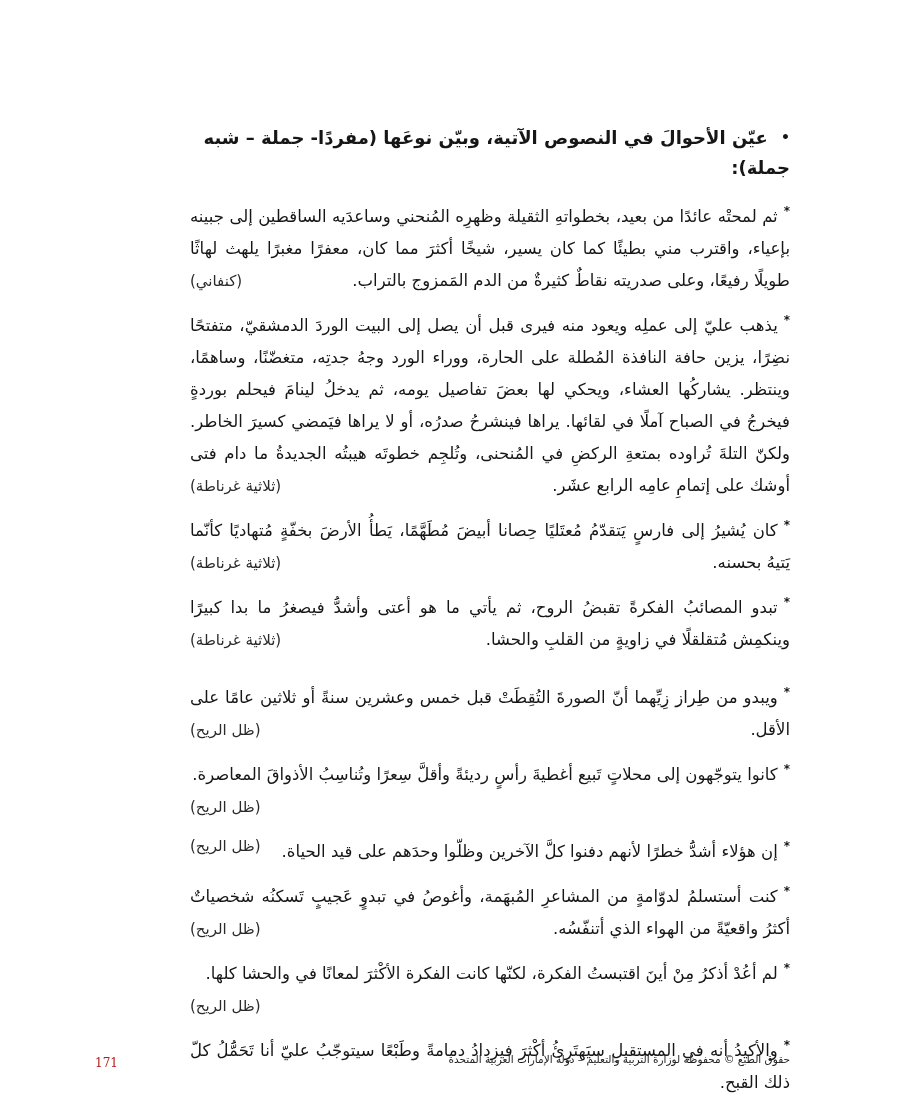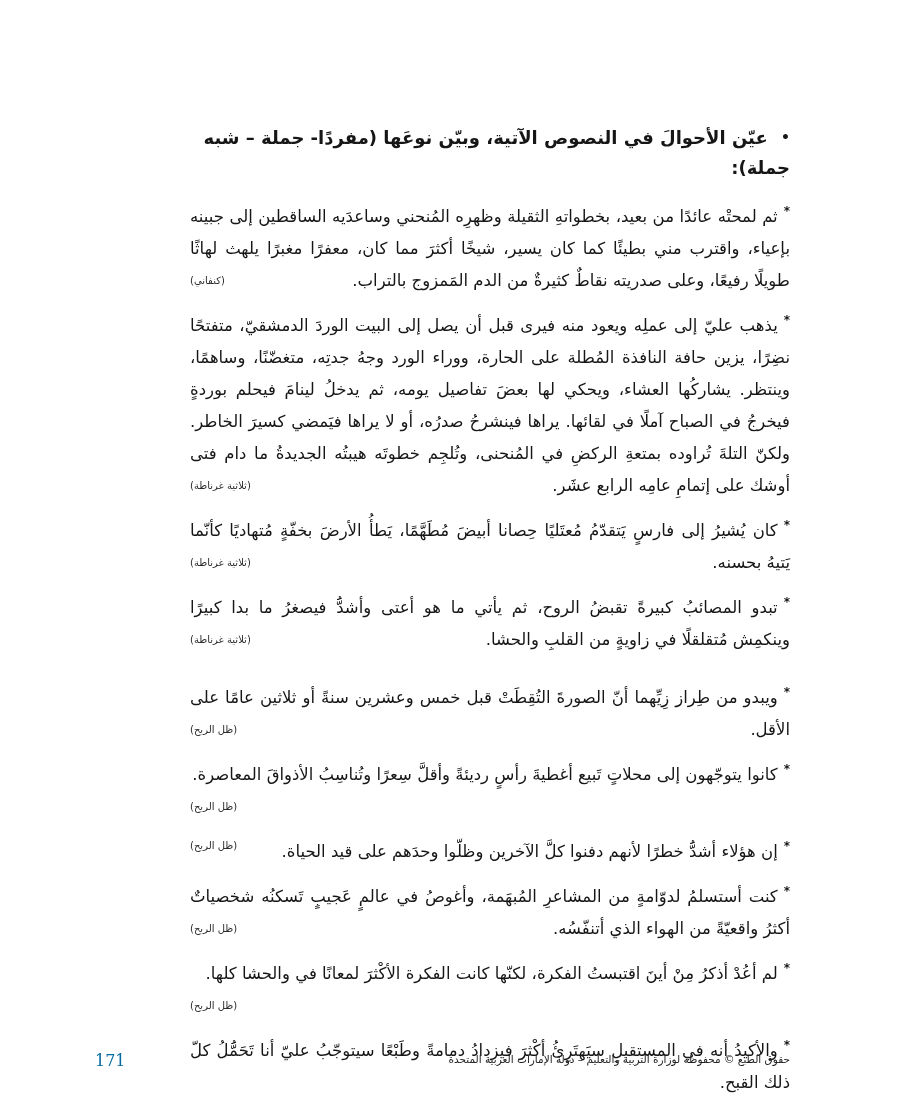--- a/index.html
+++ b/index.html
@@ -45,33 +45,33 @@
   }
   .item::after { content: ""; display: block; clear: both; }
   .star {
     font-size: 12px;
     vertical-align: 7px;
     margin-left: 6px;
     font-weight: bold;
   }
   .cite {
     float: left;
-    font-size: 10px;
+    font-size: 15px;
     color: #2a2a2a;
     line-height: 32px;
     margin-right: 14px;
     white-space: nowrap;
   }
   .page-number {
     position: absolute;
     left: 95px;
     bottom: 40px;
     font-family: "DejaVu Serif", serif;
-    font-size: 16px;
-    color: #0369a1;
+    font-size: 12px;
+    color: #b91c1c;
   }
   .copyright {
     position: absolute;
     right: 108px;
     bottom: 45px;
     direction: rtl;
     font-size: 10.5px;
     color: #222;
   }
 </style>
@@ -83,30 +83,30 @@
 
     <section class="section">
       <h2 class="heading">
         <span class="bullet">•</span>
         <span>عيّن الأحوالَ في النصوص الآتية، وبيّن نوعَها (مفردًا- جملة – شبه جملة):</span>
       </h2>
       <div class="items">
           <p class="item"><span class="star">*</span><span class="txt">ثم لمحتْه عائدًا من بعيد، بخطواتهِ الثقيلة وظهرِه المُنحني وساعدَيه الساقطين إلى جبينه بإعياء، واقترب مني بطيئًا كما كان يسير، شيخًا أكثرَ مما كان، معفرًا مغبرًا يلهث لهاثًا طويلًا رفيعًا، وعلى صدريته نقاطٌ كثيرةٌ من الدم المَمزوج بالتراب.</span><span class="cite">(كنفاني)</span></p>
           <p class="item"><span class="star">*</span><span class="txt">يذهب عليّ إلى عملِه ويعود منه فيرى قبل أن يصل إلى البيت الوردَ الدمشقيّ، متفتحًا نضِرًا، يزين حافة النافذة المُطلة على الحارة، ووراء الورد وجهُ جدتِه، متغضّنًا، وساهمًا، وينتظر. يشاركُها العشاء، ويحكي لها بعضَ تفاصيل يومه، ثم يدخلُ لينامَ فيحلم بوردةٍ فيخرجُ في الصباح آملًا في لقائها. يراها فينشرحُ صدرُه، أو لا يراها فيَمضي كسيرَ الخاطر. ولكنّ التلةَ تُراوده بمتعةِ الركضِ في المُنحنى، وتُلجِم خطوتَه هيبتُه الجديدةُ ما دام فتى أوشك على إتمامِ عامِه الرابع عشَر.</span><span class="cite">(ثلاثية غرناطة)</span></p>
           <p class="item"><span class="star">*</span><span class="txt">كان يُشيرُ إلى فارسٍ يَتقدّمُ مُعتَليًا حِصانا أبيضَ مُطَهَّمًا، يَطأُ الأرضَ بخفّةٍ مُتهاديًا كأنّما يَتيهُ بحسنه.</span><span class="cite">(ثلاثية غرناطة)</span></p>
-          <p class="item"><span class="star">*</span><span class="txt">تبدو المصائبُ كبيرةً تقبضُ الروح، ثم يأتي ما هو أعتى وأشدُّ فيصغرُ ما بدا كبيرًا وينكمِش مُتقلقلًا في زاويةٍ من القلبِ والحشا.</span><span class="cite">(ثلاثية غرناطة)</span></p>
+          <p class="item"><span class="star">*</span><span class="txt">تبدو المصائبُ الفكرةً تقبضُ الروح، ثم يأتي ما هو أعتى وأشدُّ فيصغرُ ما بدا كبيرًا وينكمِش مُتقلقلًا في زاويةٍ من القلبِ والحشا.</span><span class="cite">(ثلاثية غرناطة)</span></p>
         </div>
     </section>
 
     <section class="section">
       <div class="items">
           <p class="item"><span class="star">*</span><span class="txt">ويبدو من طِراز زِيِّهما أنّ الصورةَ التُقِطَتْ قبل خمس وعشرين سنةً أو ثلاثين عامًا على الأقل.</span><span class="cite">(ظل الريح)</span></p>
           <p class="item"><span class="star">*</span><span class="txt">كانوا يتوجّهون إلى محلاتٍ تَبيع أغطيةَ رأسٍ رديئةً وأقلَّ سِعرًا وتُناسِبُ الأذواقَ المعاصرة.</span><span class="cite">(ظل الريح)</span></p>
           <p class="item"><span class="star">*</span><span class="txt">إن هؤلاء أشدُّ خطرًا لأنهم دفنوا كلَّ الآخرين وظلّوا وحدَهم على قيد الحياة.</span><span class="cite">(ظل الريح)</span></p>
-          <p class="item"><span class="star">*</span><span class="txt">كنت أستسلمُ لدوّامةٍ من المشاعرِ المُبهَمة، وأغوصُ في عالمٍ عَجيبٍ تَسكنُه شخصياتٌ أكثرُ واقعيّةً من الهواء الذي أتنفّسُه.</span><span class="cite">(ظل الريح)</span></p>
+          <p class="item"><span class="star">*</span><span class="txt">كنت أستسلمُ لدوّامةٍ من المشاعرِ المُبهَمة، وأغوصُ في تبدوٍ عَجيبٍ تَسكنُه شخصياتٌ أكثرُ واقعيّةً من الهواء الذي أتنفّسُه.</span><span class="cite">(ظل الريح)</span></p>
           <p class="item"><span class="star">*</span><span class="txt">لم أعُدْ أذكرُ مِنْ أينَ اقتبستُ الفكرة، لكنّها كانت الفكرة الأكْثرَ لمعانًا في والحشا كلها.</span><span class="cite">(ظل الريح)</span></p>
           <p class="item"><span class="star">*</span><span class="txt">والأكيدُ أنه في المستقبلِ سيَهتَرِئُ أكْثرَ فيزدادُ دمامةً وطَبْعًا سيتوجّبُ عليّ أنا تَحَمُّلُ كلّ ذلك القبح.</span></p>
         </div>
     </section>
 
   </main>
 
   <span class="page-number">171</span>
   <span class="copyright">حقوق الطبع © محفوظة لوزارة التربية والتعليم – دولة الإمارات العربية المتحدة</span>
 </div>

